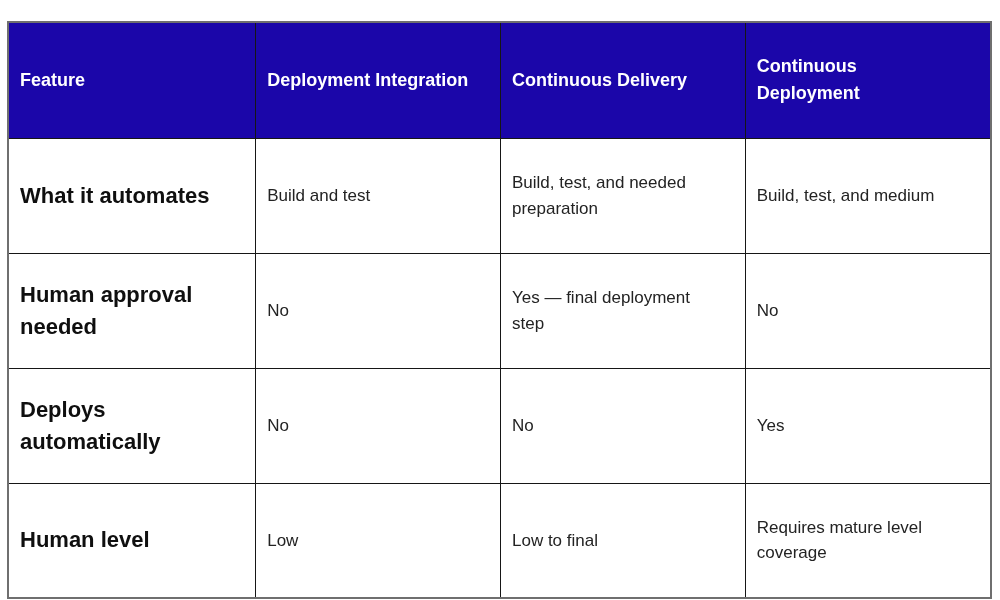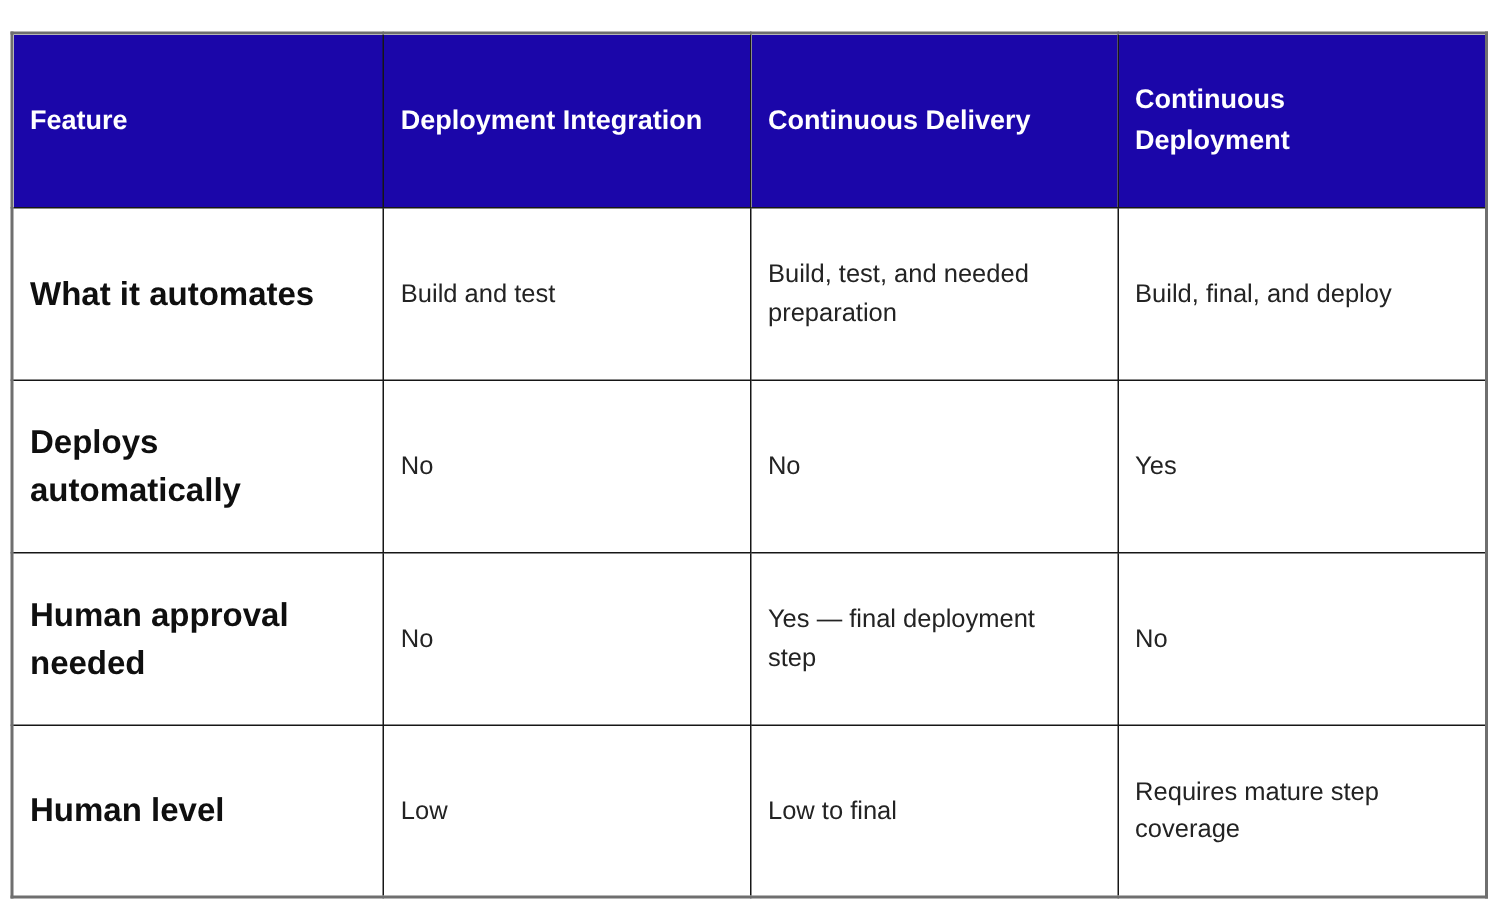--- a/index.html
+++ b/index.html
@@ -81,38 +81,38 @@
             <th>Continuous
 Deployment</th>
           </tr>
       </thead>
       <tbody>
           <tr>
             <th class="feature">What it automates</th>
             <td>Build and test</td>
             <td>Build, test, and needed
 preparation</td>
-            <td>Build, final, and deploy</td>
-          </tr>
-          <tr>
-            <th class="feature">Deploys automatically</th>
-            <td>No</td>
-            <td>No</td>
-            <td>Yes</td>
+            <td>Build, test, and medium</td>
           </tr>
           <tr>
             <th class="feature">Human approval needed</th>
             <td>No</td>
             <td>Yes — final deployment
 step</td>
             <td>No</td>
           </tr>
           <tr>
+            <th class="feature">Deploys automatically</th>
+            <td>No</td>
+            <td>No</td>
+            <td>Yes</td>
+          </tr>
+          <tr>
             <th class="feature">Human level</th>
             <td>Low</td>
             <td>Low to final</td>
-            <td>Requires mature step
+            <td>Requires mature level
 coverage</td>
           </tr>
         </tbody>
     </table>
   </div>
 </div>
 
 </body></html>

